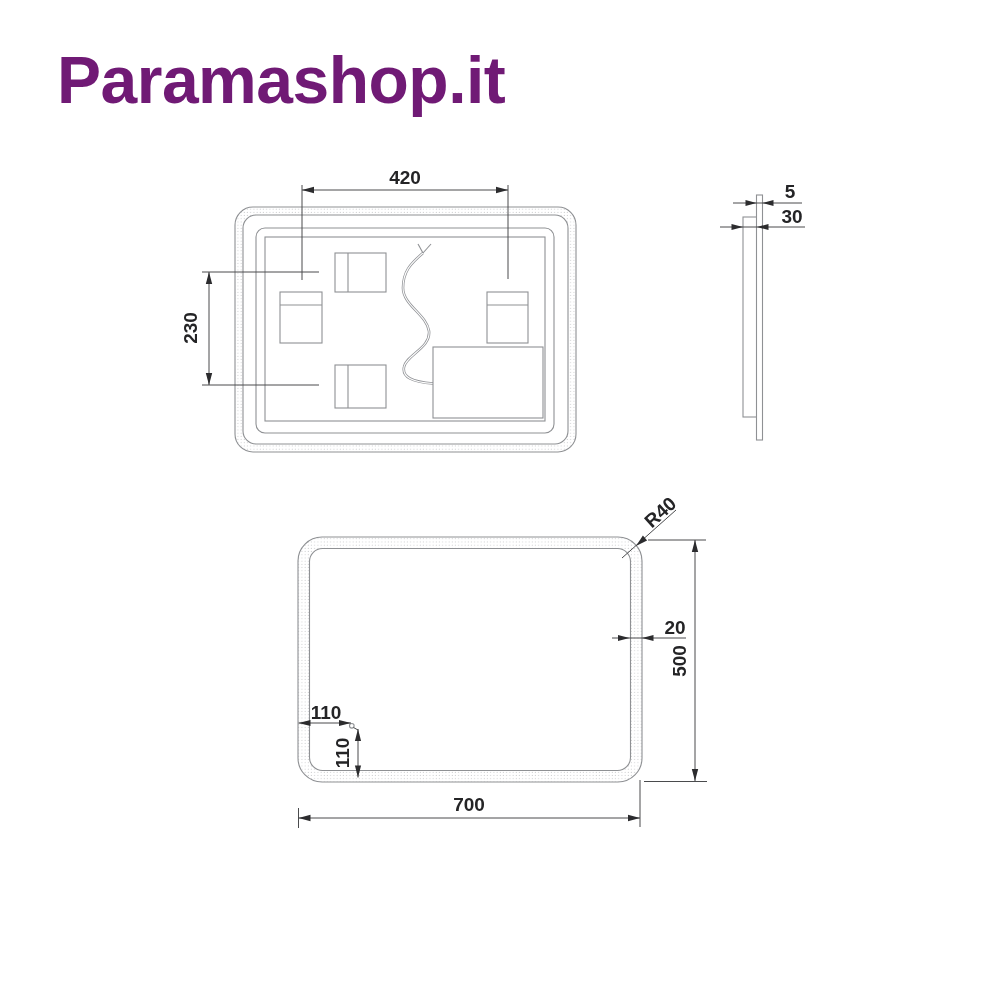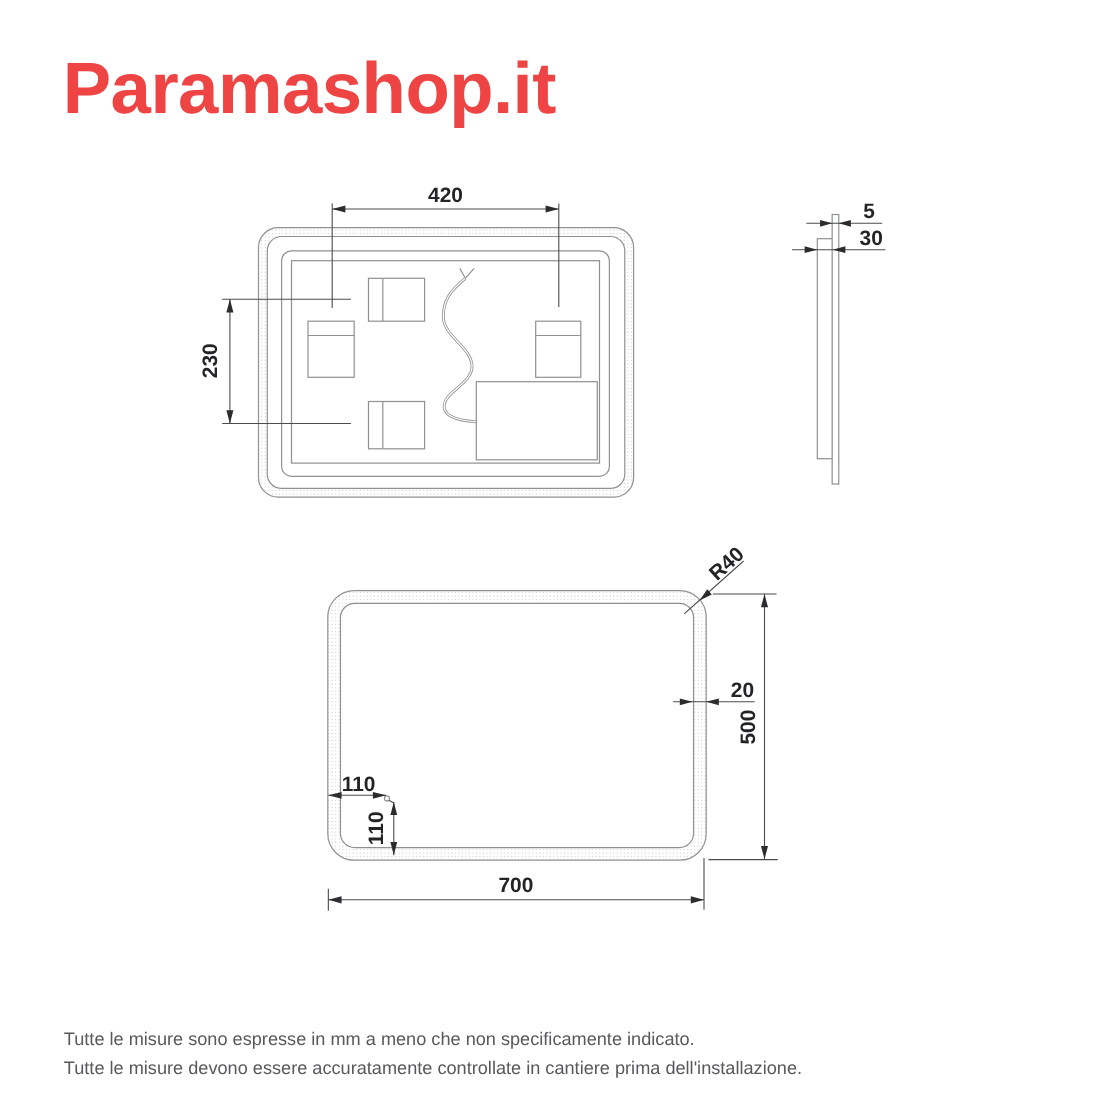--- a/index.html
+++ b/index.html
@@ -1,19 +1,19 @@
 <!DOCTYPE html>
 <html><head>
 <meta charset="utf-8">
 <style>
   html,body{margin:0;padding:0;background:#ffffff;}
   .page{position:relative;width:1000px;height:1000px;background:#ffffff;overflow:hidden;
         font-family:"Liberation Sans",sans-serif;}
   .logo{position:absolute;left:57px;top:42px;font-size:66px;font-weight:bold;
-        letter-spacing:-0.5px;color:#ef4444;white-space:nowrap;}
+        letter-spacing:-0.5px;color:#701a75;white-space:nowrap;}
   .drawing{position:absolute;left:0;top:0;}
   svg text{font-family:"Liberation Sans",sans-serif;font-weight:bold;font-size:19px;fill:#242426;}
   .footer{position:absolute;left:58px;top:932px;color:#58595b;font-size:16.5px;line-height:26px;}
   .footer p{margin:0;}
 </style>
 </head>
 <body>
 
 <div class="page">
 
@@ -140,18 +140,14 @@
       </g>
     </g>
     <text x="662" y="518" text-anchor="middle" transform="rotate(-42 662 514)">R40</text>
     <text x="675" y="634" text-anchor="middle">20</text>
     <text x="686" y="661" text-anchor="middle" transform="rotate(-90 686 661)">500</text>
     <text x="326" y="719" text-anchor="middle">110</text>
     <text x="348.5" y="753" text-anchor="middle" transform="rotate(-90 348.5 753)">110</text>
     <text x="469" y="811" text-anchor="middle">700</text>
   </svg>
 
-  <div class="footer">
-    <p>Tutte le misure sono espresse in mm a meno che non specificamente indicato.</p>
-    <p>Tutte le misure devono essere accuratamente controllate in cantiere prima dell'installazione.</p>
-  </div>
 
 </div>
 
 </body></html>

